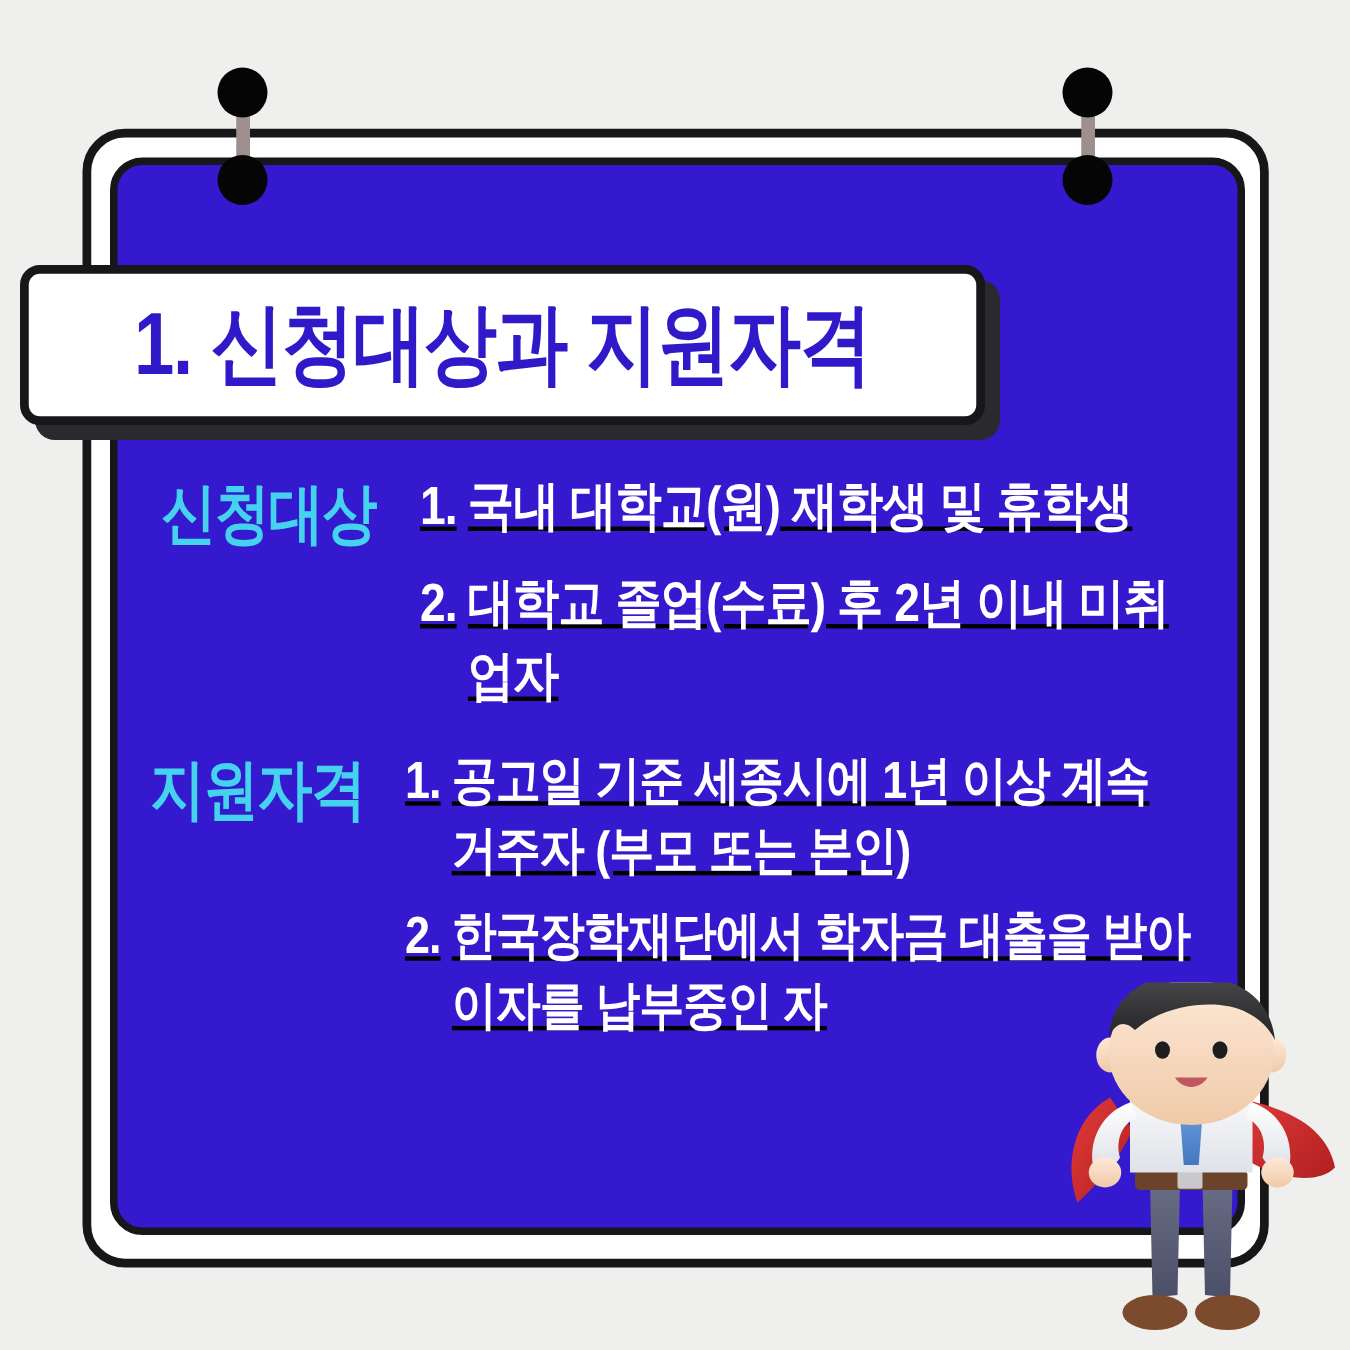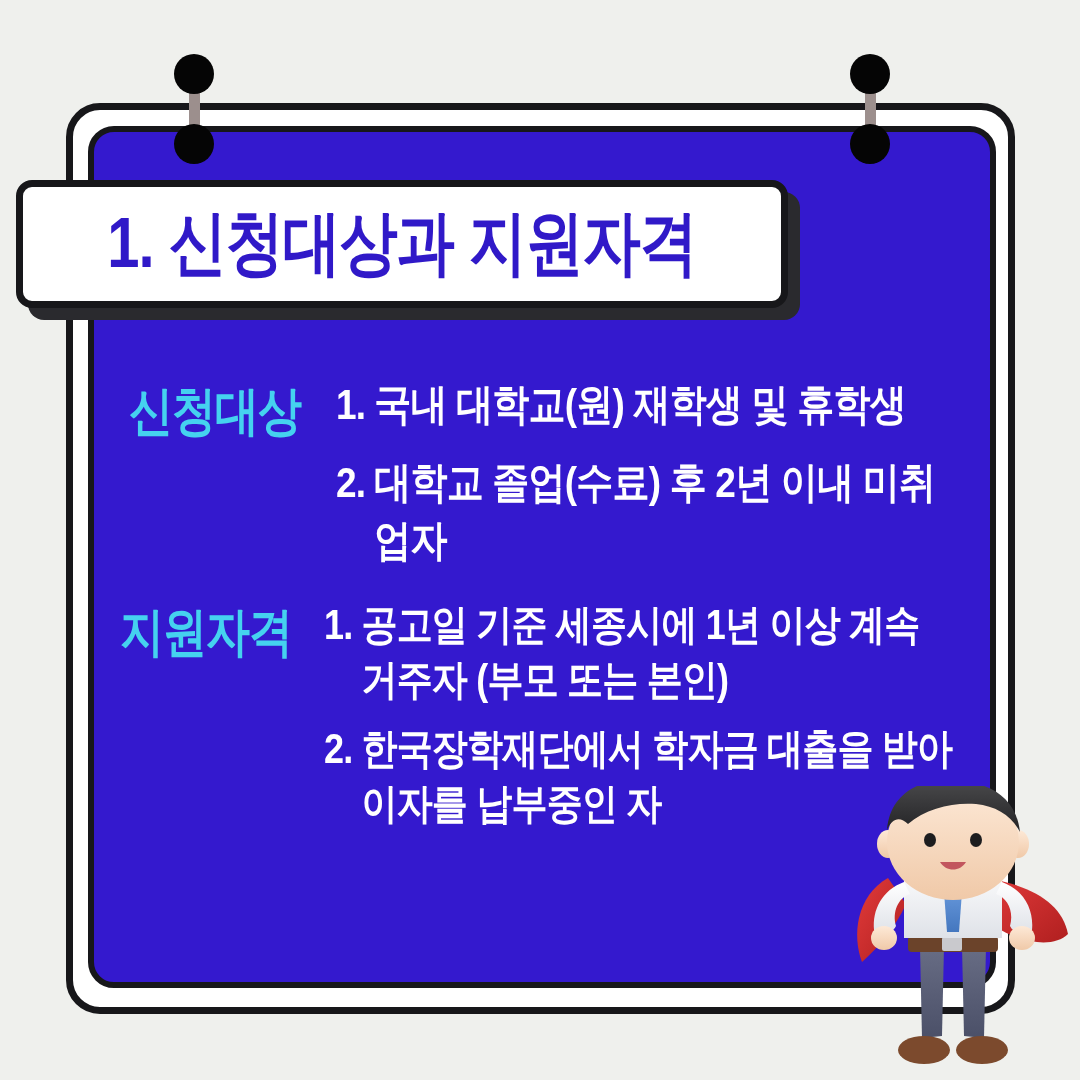--- a/index.html
+++ b/index.html
@@ -53,21 +53,21 @@
     background:#3419ce;
     border:6px solid #17171a;
     border-radius:26px;
     z-index:20;
     overflow:hidden;
   }
 
   
   #title-banner-wrap {
     position:absolute;
-    left:16px; top:180px;
+    left:16px; top:212px;
     width:784px; height:123px;
     z-index:60;
   }
   #title-shadow {
     position:absolute;
     left:12px; top:12px;
     width:772px; height:128px;
     background:#2a2a2e;
     border-radius:16px;
   }
@@ -90,20 +90,21 @@
     transform-origin:center;
   }
 
   
   #content {
     position:absolute;
     left:88px; top:126px;
     width:908px; height:862px;
     z-index:30;
     padding:250px 16px 0 0;
+    text-decoration:underline;
   }
   .section { position:relative; margin-bottom:44px; }
 
   .sec-label {
     position:absolute;
     left:8px; top:0;
     width:238px;
     text-align:center;
     color:#45d2ef;
     font-size:44px;

